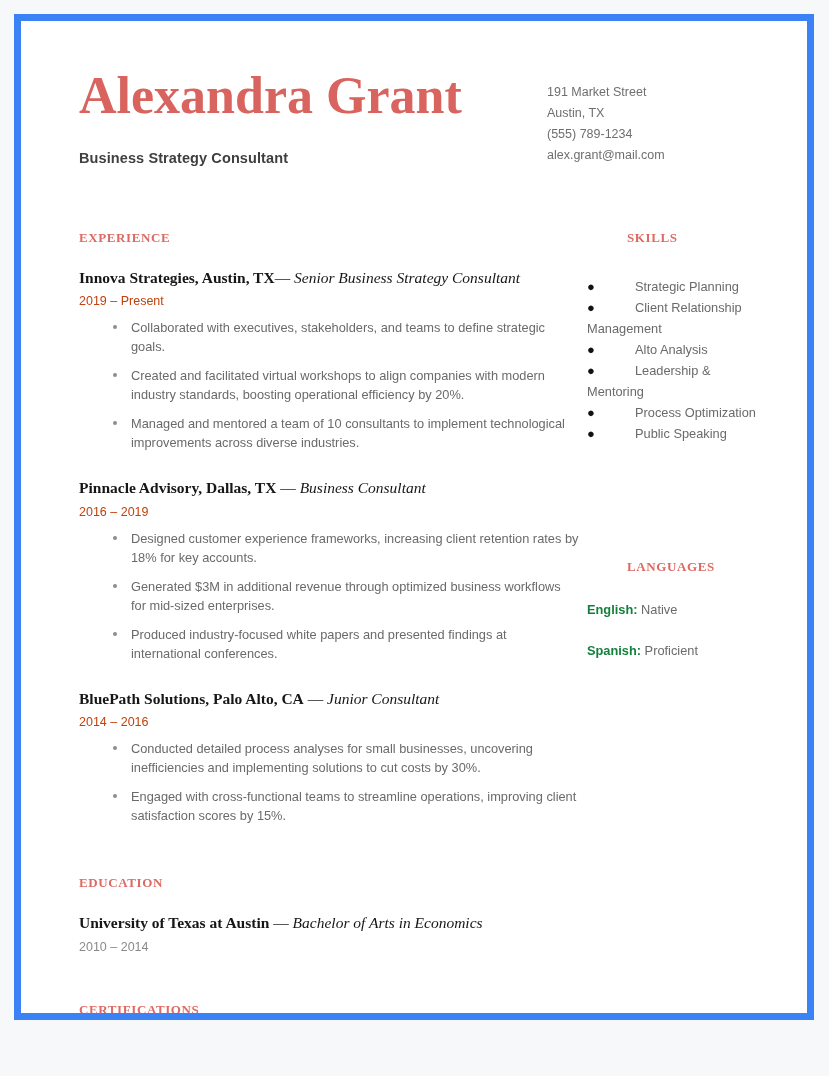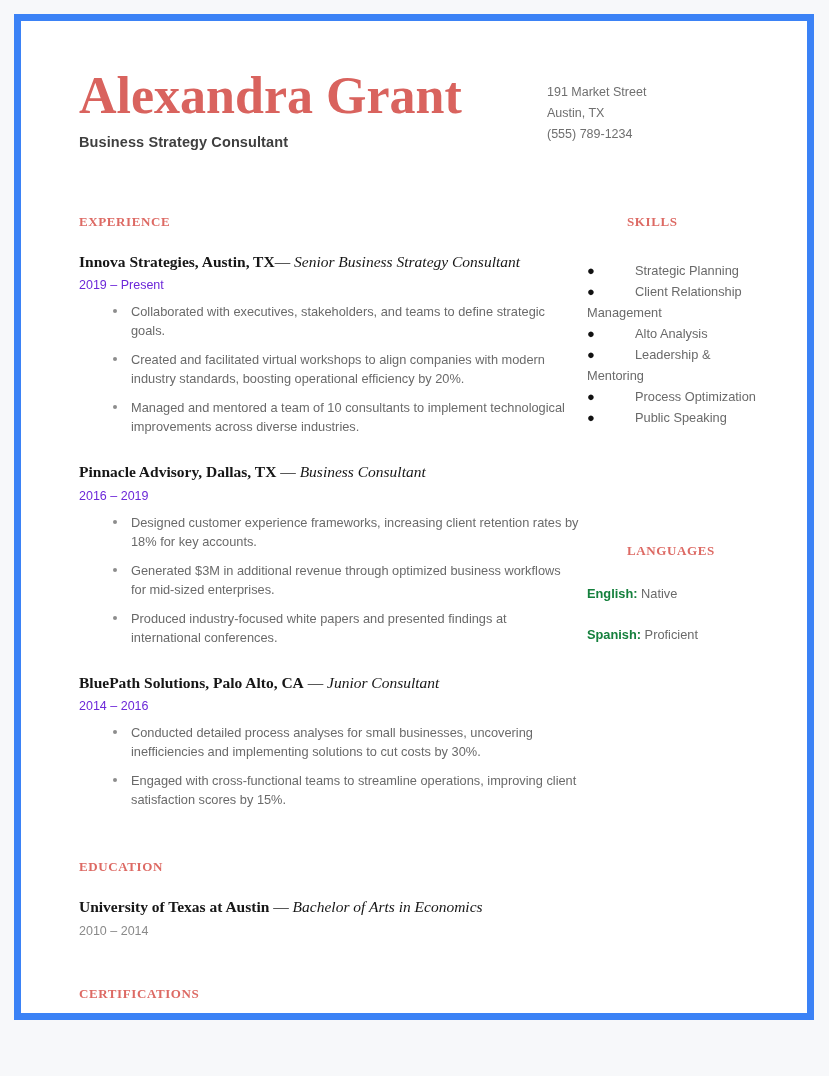--- a/index.html
+++ b/index.html
@@ -47,21 +47,21 @@
     line-height: 1.02;
     color: #d9635e;
     margin: 0;
     letter-spacing: 0px;
   }
   .subtitle {
     font-family: "Liberation Sans", sans-serif;
     font-weight: bold;
     font-size: 14.5px;
     color: #3f3f3f;
-    margin-top: 12px;
+    margin-top: 28px;
     letter-spacing: 0.1px;
   }
   .header-right {
     flex: 1;
     padding-top: 13px;
     padding-left: 8px;
   }
   .contact-line {
     font-size: 12.5px;
     color: #6f6f6f;
@@ -107,21 +107,21 @@
   }
   .entry-title .org {
     font-weight: bold;
   }
   .entry-title .role {
     font-style: italic;
     font-weight: normal;
   }
   .entry-dates {
     font-size: 12.5px;
-    color: #6d28d9;
+    color: #c2410c;
     margin-top: 7px;
   }
 
   ul.bullets {
     list-style: none;
     margin: 10px 0 0 0;
     padding: 0;
   }
   ul.bullets li {
     position: relative;
@@ -213,20 +213,21 @@
 
     <div class="header">
       <div class="header-left">
         <h1 class="name">Alexandra Grant</h1>
         <div class="subtitle">Business Strategy Consultant</div>
       </div>
       <div class="header-right">
         <div class="contact-line">191 Market Street</div>
         <div class="contact-line">Austin, TX</div>
         <div class="contact-line">(555) 789-1234</div>
+        <div class="contact-line">alex.grant@mail.com</div>
       </div>
     </div>
 
     <div class="columns">
 
       <div class="col-main">
 
         <div class="sec-block-exp">
           <div class="section-heading">EXPERIENCE</div>
 

